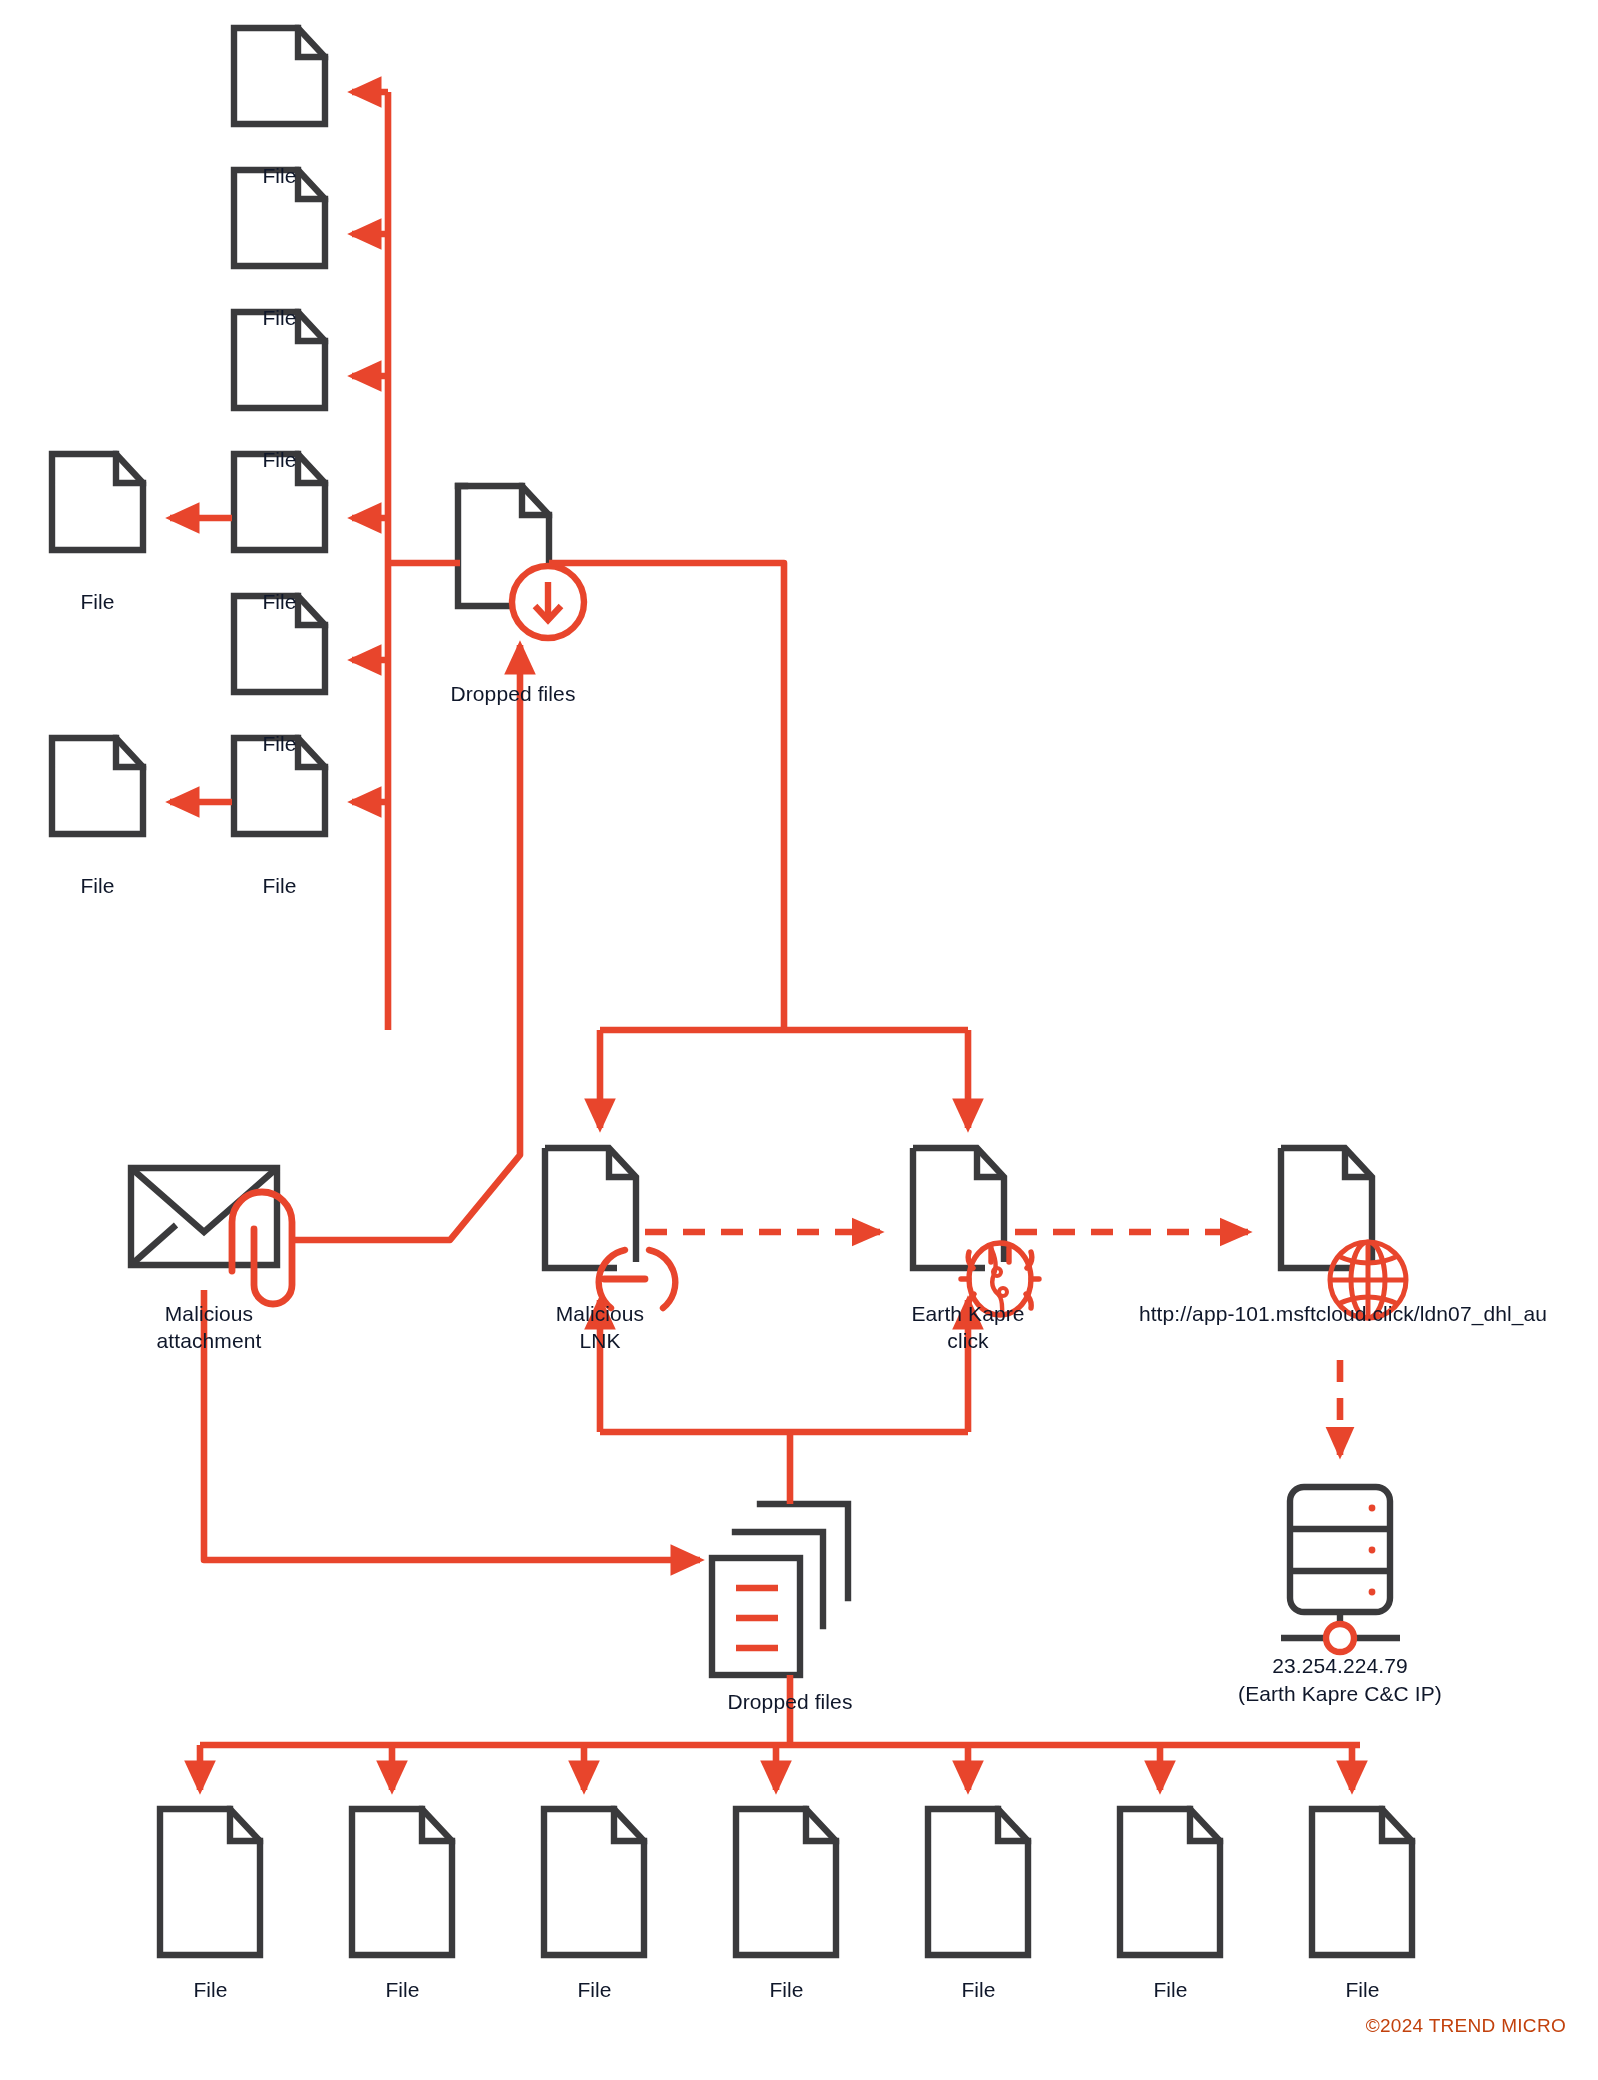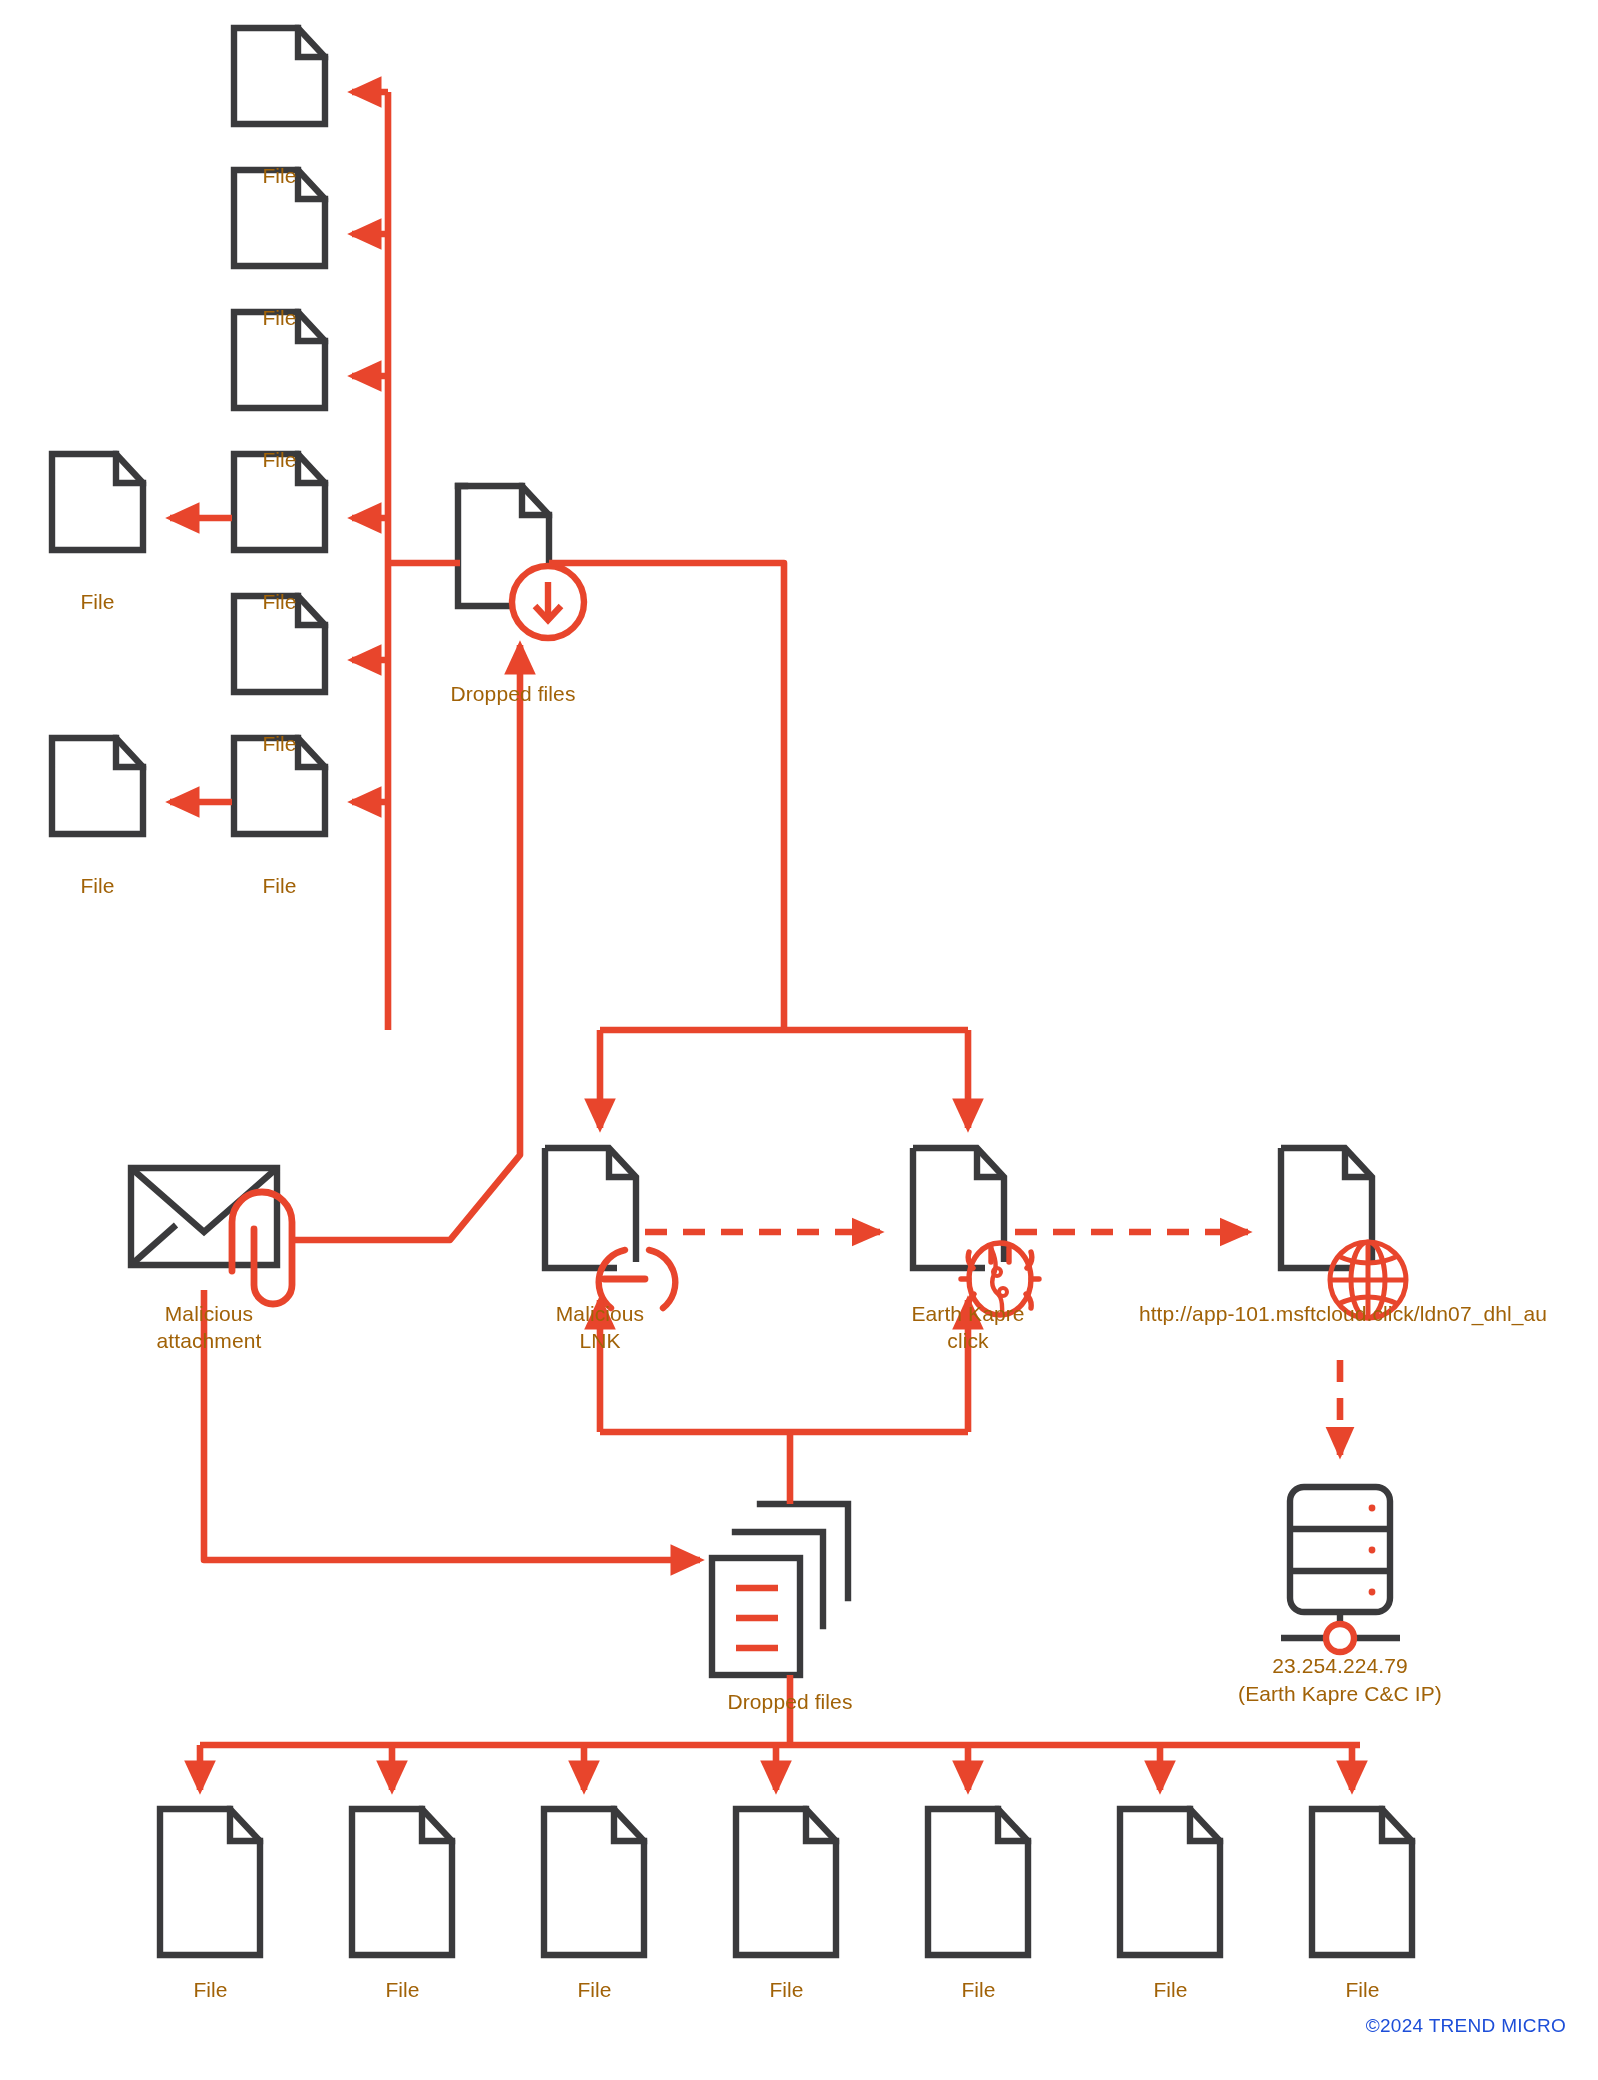--- a/index.html
+++ b/index.html
@@ -5,31 +5,31 @@
   html,body{margin:0;padding:0;background:#ffffff;}
   body{
     width:1598px;height:2080px;
     font-family:"Liberation Sans","DejaVu Sans",sans-serif;
     -webkit-font-smoothing:antialiased;
   }
   #stage{position:relative;width:1598px;height:2080px;overflow:hidden;background:#fff;}
   svg.layer{position:absolute;top:0;left:0;width:1598px;height:2080px;}
   .lbl{
     position:absolute;
-    color:#a16207;
+    color:#0f172a;
     font-size:21px;
     line-height:27px;
     text-align:center;
     white-space:pre;
     letter-spacing:0.1px;
   }
   .lbl.two{line-height:27px;}
   .copyright{
     position:absolute;
-    color:#1d4ed8;
+    color:#c2410c;
     font-size:19px;
     letter-spacing:0.3px;
     white-space:pre;
   }
 </style>
 </head>
 <body>
 
 <div id="stage">
 

